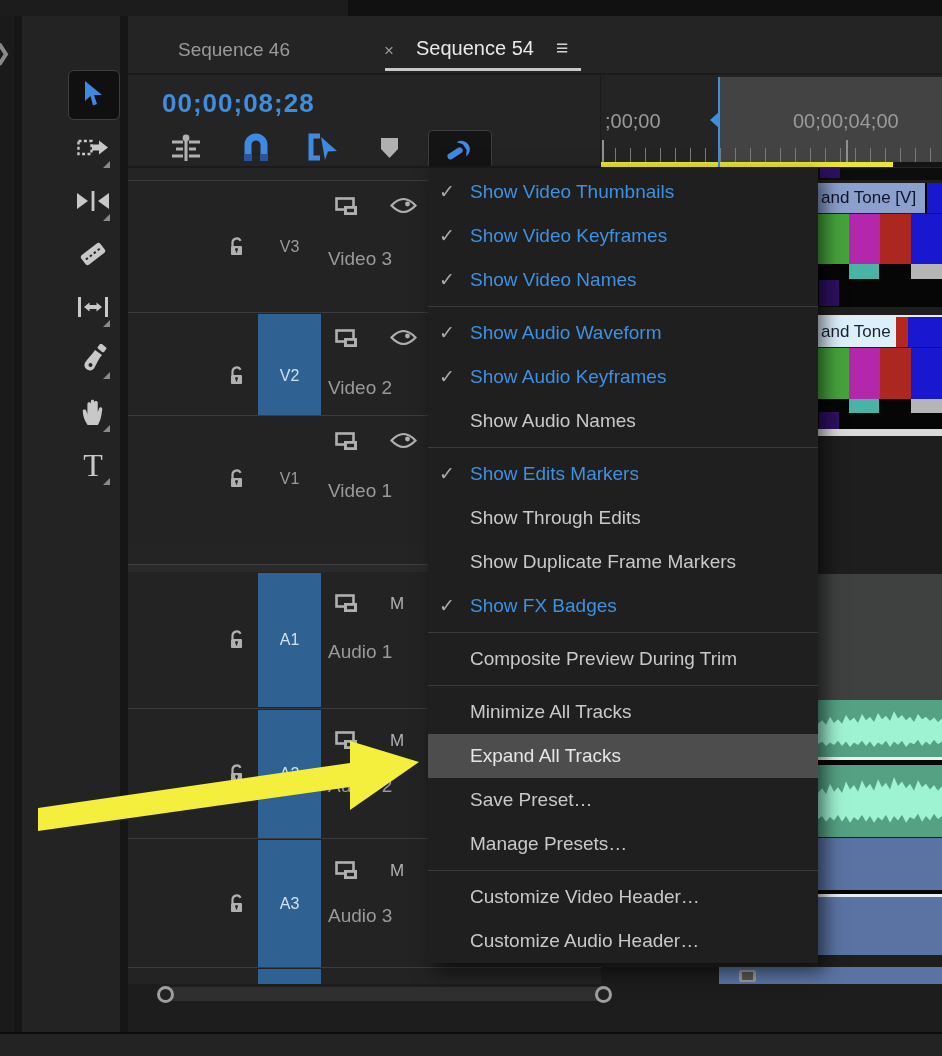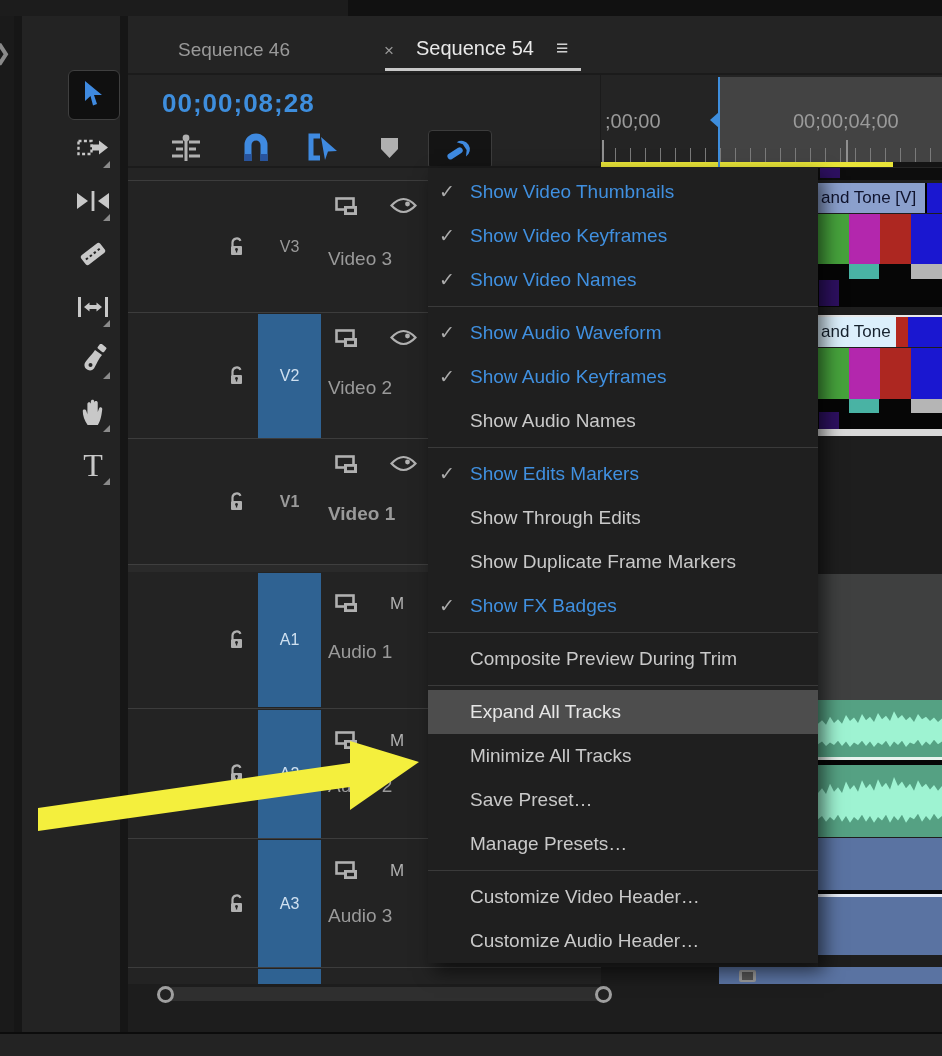--- a/index.html
+++ b/index.html
@@ -236,21 +236,21 @@
     </span>
     <span class="rtic" style="top:16px;">
       <svg width="27" height="17" viewBox="0 0 27 17">
           <path d="M1.5 8.5 Q13.5 -4.5 25.5 8.5 Q13.5 21.5 1.5 8.5 Z" fill="none" stroke="#b0b0b0" stroke-width="2.2"></path>
           <circle cx="17.5" cy="7" r="2.4" fill="#b0b0b0"></circle>
         </svg>
     </span>
     <div class="tname">Video 2</div>
   </div>
 
-  <div class="trow" style="top:438px;height:126px;font-weight:bold;">
+  <div class="trow" style="top:415px;height:126px;">
     <span class="lockic">
       <svg width="17" height="20" viewBox="0 0 17 20">
           <path d="M4.5 9 V5.5 a4.2 4.2 0 0 1 8 -1.6" fill="none" stroke="#b0b0b0" stroke-width="2.2"></path>
           <rect x="3" y="9" width="11" height="9" rx="1" fill="#b0b0b0"></rect>
           <circle cx="8.5" cy="12.5" r="1.4" fill="#232323"></circle>
           <rect x="7.9" y="12.5" width="1.3" height="3" fill="#232323"></rect>
         </svg>
     </span>
     <div class="target">V1</div>
     <span class="srcic" style="top:16px;">
@@ -427,22 +427,22 @@
     <div class="mi checked"><span class="chk">✓</span><span>Show Audio Keyframes</span></div>
     <div class="mi"><span>Show Audio Names</span></div>
     <div class="msep"></div>
     <div class="mi checked"><span class="chk">✓</span><span>Show Edits Markers</span></div>
     <div class="mi"><span>Show Through Edits</span></div>
     <div class="mi"><span>Show Duplicate Frame Markers</span></div>
     <div class="mi checked"><span class="chk">✓</span><span>Show FX Badges</span></div>
     <div class="msep"></div>
     <div class="mi"><span>Composite Preview During Trim</span></div>
     <div class="msep"></div>
+    <div class="mi"><span>Minimize All Tracks</span></div>
     <div class="mi hl"><span>Expand All Tracks</span></div>
-    <div class="mi"><span>Minimize All Tracks</span></div>
     <div class="mi"><span>Save Preset…</span></div>
     <div class="mi"><span>Manage Presets…</span></div>
     <div class="msep"></div>
     <div class="mi"><span>Customize Video Header…</span></div>
     <div class="mi"><span>Customize Audio Header…</span></div>
   </div>
 
   <svg class="abs" style="left:0;top:0;z-index:60;pointer-events:none;" width="942" height="1056" viewBox="0 0 942 1056">
     <polygon points="38,808 350,763 350,741 419,762 350,810 350,787 38,831" fill="#f4ef3d"></polygon>
   </svg>

